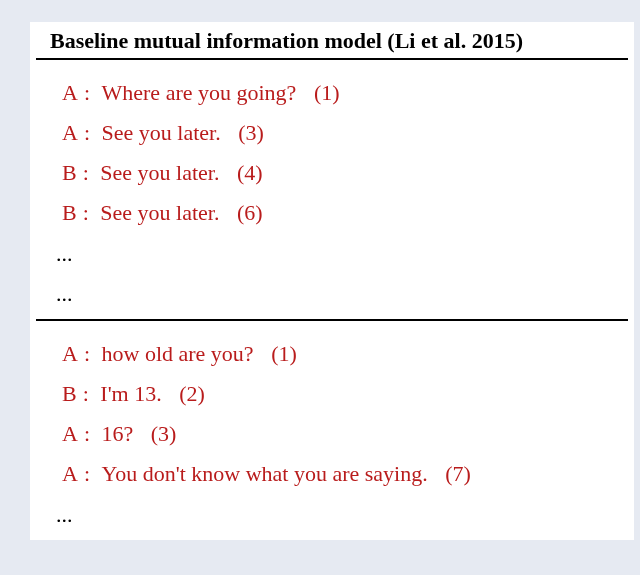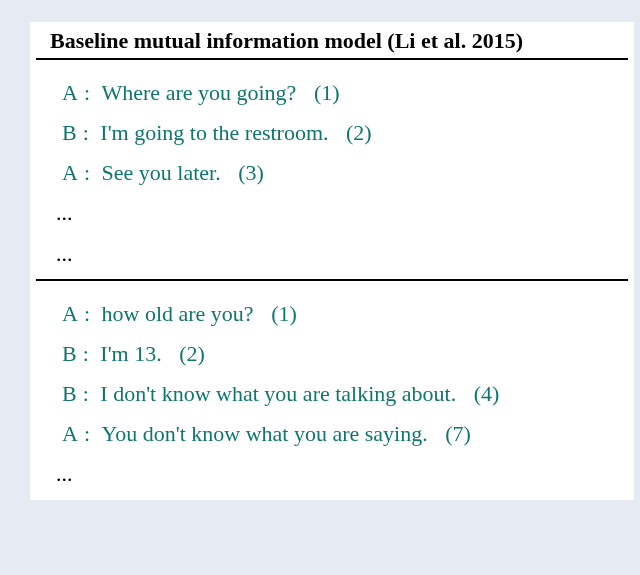--- a/index.html
+++ b/index.html
@@ -23,21 +23,21 @@
       color: #000;
     }
     .section {
       padding: 4px 14px 2px 14px;
     }
     .section.bordered {
       border-bottom: 2px solid #000;
     }
     .line {
       font-size: 22px;
-      color: #0f766e;
+      color: #b91c1c;
       padding: 3px 0;
       line-height: 1.28;
     }
     .speaker {
       display: inline;
     }
     .utterance {
       display: inline;
     }
     .turn-num {
@@ -54,37 +54,40 @@
 <body>
 
 <div class="panel">
   <div class="header">Baseline mutual information model (Li et al. 2015)</div>
 
   <div class="section bordered">
     <div class="line">
       <span class="speaker">A</span>: <span class="utterance">Where are you going?</span> <span class="turn-num">(1)</span>
     </div>
     <div class="line">
-      <span class="speaker">B</span>: <span class="utterance">I'm going to the restroom.</span> <span class="turn-num">(2)</span>
+      <span class="speaker">A</span>: <span class="utterance">See you later.</span> <span class="turn-num">(3)</span>
     </div>
     <div class="line">
-      <span class="speaker">A</span>: <span class="utterance">See you later.</span> <span class="turn-num">(3)</span>
+      <span class="speaker">B</span>: <span class="utterance">See you later.</span> <span class="turn-num">(4)</span>
+    </div>
+    <div class="line">
+      <span class="speaker">B</span>: <span class="utterance">See you later.</span> <span class="turn-num">(6)</span>
     </div>
     <div class="ellipsis">...</div>
     <div class="ellipsis">...</div>
   </div>
 
   <div class="section">
     <div class="line">
       <span class="speaker">A</span>: <span class="utterance">how old are you?</span> <span class="turn-num">(1)</span>
     </div>
     <div class="line">
       <span class="speaker">B</span>: <span class="utterance">I'm 13.</span> <span class="turn-num">(2)</span>
     </div>
     <div class="line">
-      <span class="speaker">B</span>: <span class="utterance">I don't know what you are talking about.</span> <span class="turn-num">(4)</span>
+      <span class="speaker">A</span>: <span class="utterance">16?</span> <span class="turn-num">(3)</span>
     </div>
     <div class="line">
       <span class="speaker">A</span>: <span class="utterance">You don't know what you are saying.</span> <span class="turn-num">(7)</span>
     </div>
     <div class="ellipsis">...</div>
   </div>
 </div>
 
 </body></html>

